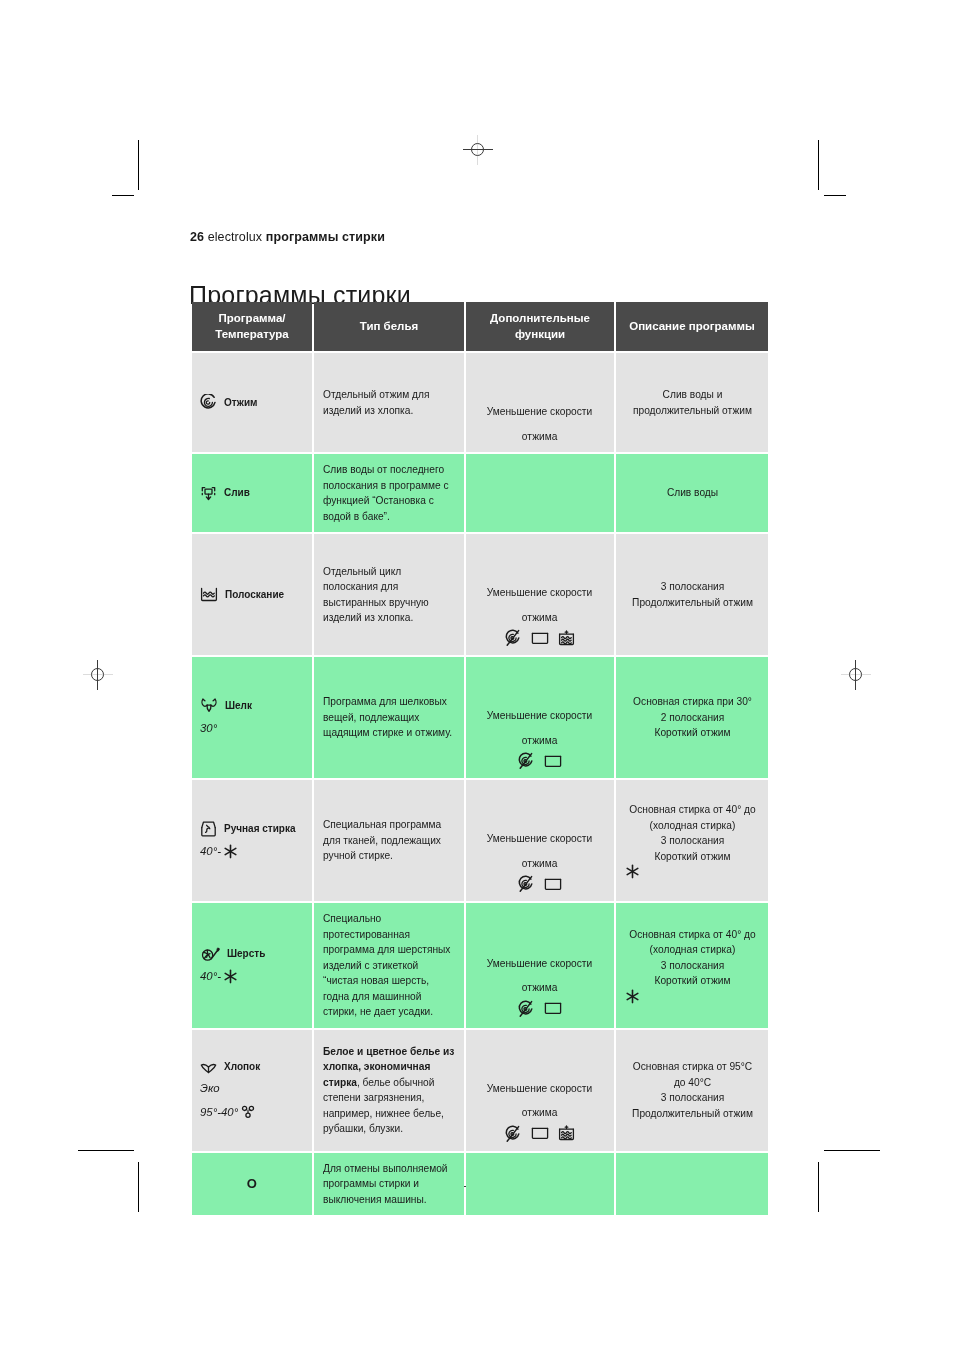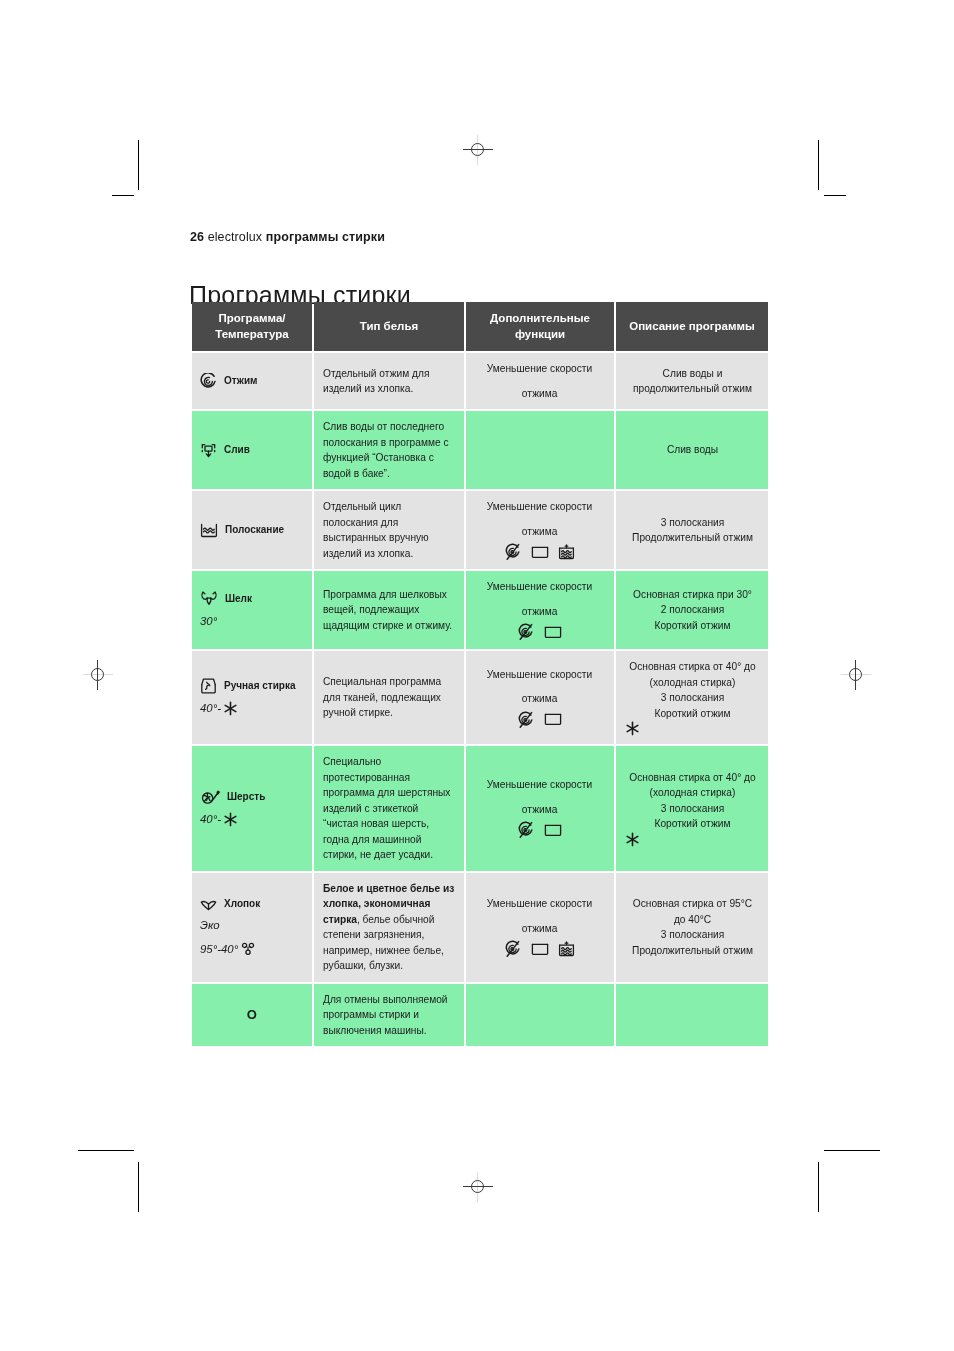--- a/index.html
+++ b/index.html
@@ -57,21 +57,21 @@
   .prog{padding-left:8px !important;}
   .prog-line{display:flex;align-items:center;gap:7px;}
   .prog-name{font-size:10px;font-weight:bold;}
   .prog-temp{font-size:11.4px;margin-top:6px;display:flex;align-items:center;gap:2px;font-style:italic;}
   .prog.center-only{text-align:center;}
   .prog .offmark{font-size:13px;font-weight:bold;letter-spacing:.5px;}
 
   .type{padding-left:9px !important;}
   .type b{font-weight:bold;}
   .fn{text-align:center;}
-  .fn .fn-l1{display:block;}
+  .fn .fn-l1{display:block;margin-top:43px;}
   .fn .fn-l2{display:block;margin-top:9px;}
   .fn-icons{margin-top:4px;display:flex;justify-content:center;align-items:center;gap:9px;}
   .desc{padding-left:9px !important;}
   .desc .dl{display:block;text-align:center;}
   .nowrapline{display:flex;align-items:center;gap:1px;}
 
   svg{display:block;}
   .ico{flex:0 0 auto;}
 </style>
 </head>

